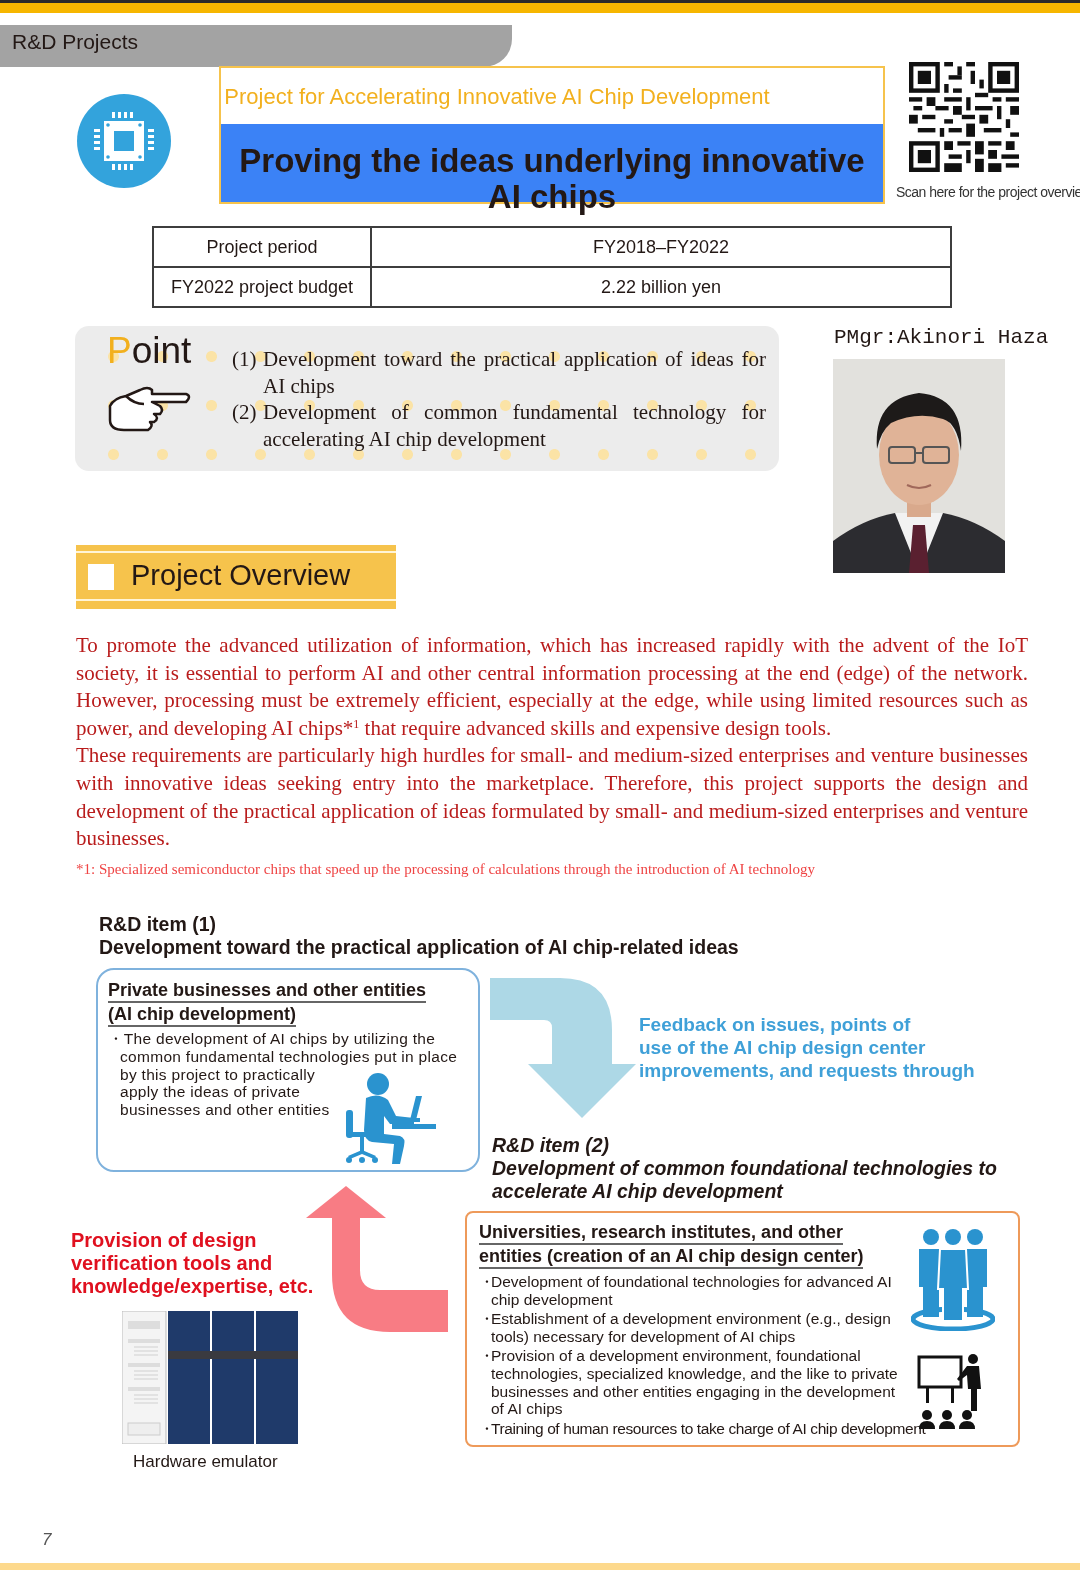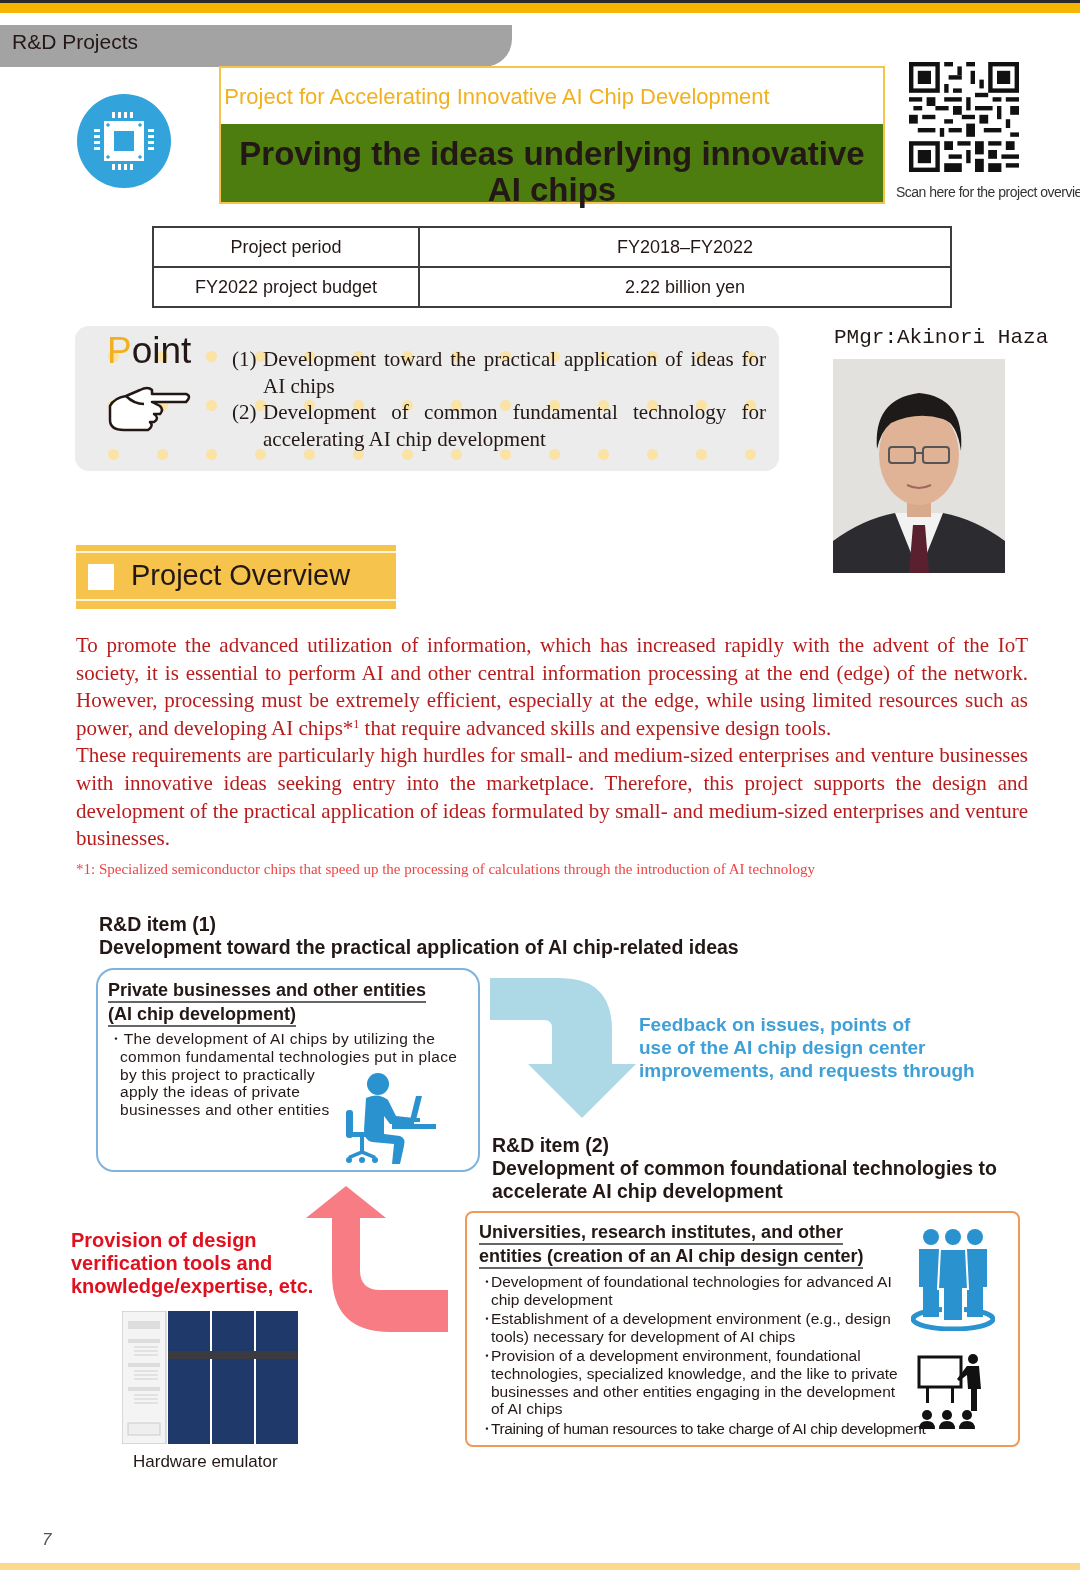--- a/index.html
+++ b/index.html
@@ -8,28 +8,28 @@
 
   .top-bar { position: absolute; left: 0; top: 0; width: 1080px; height: 13px; background: #f6b600; }
   .top-bar::before { content: ""; position: absolute; left: 0; top: 0; width: 1080px; height: 3px; background: #2a2a2a; }
   .section-tab { position: absolute; left: 0; top: 13px; width: 512px; height: 42px; background: #a3a3a3; border-bottom-right-radius: 28px; margin-top: 12px; }
   .section-tab span { position: absolute; left: 12px; top: 5px; font-size: 21px; color: #231815; }
 
   .chip-badge { position: absolute; left: 77px; top: 94px; width: 94px; height: 94px; border-radius: 50%; background: #33a3dc; }
 
   .title-box { position: absolute; left: 219px; top: 66px; width: 666px; height: 138px; border: 2px solid #f6c34c; }
   .title-sub { position: absolute; left: 0; top: 0; width: 552px; height: 56px; background: #fff; color: #f2b01e; font-size: 22px; text-align: center; line-height: 58px; }
-  .title-main { position: absolute; left: 0; top: 56px; width: 662px; height: 78px; background: #4d7c0f; font-size: 33px; font-weight: bold; text-align: center; line-height: 36px; padding-top: 12px; }
+  .title-main { position: absolute; left: 0; top: 56px; width: 662px; height: 78px; background: #3b82f6; font-size: 33px; font-weight: bold; text-align: center; line-height: 36px; padding-top: 19px; }
 
   .qr { position: absolute; left: 909px; top: 62px; width: 110px; height: 110px; }
   .qr-caption { position: absolute; left: 896px; top: 184px; width: 184px; font-size: 14px; color: #333; white-space: nowrap; overflow: hidden; letter-spacing: -0.5px; }
 
   .info-table { position: absolute; left: 152px; top: 226px; width: 800px; border-collapse: collapse; font-size: 18px; }
   .info-table td { border: 2px solid #3d3d3d; height: 40px; text-align: center; }
-  .info-table td.lbl { width: 266px; }
+  .info-table td.lbl { width: 218px; }
 
   .point-box { position: absolute; left: 75px; top: 326px; width: 704px; height: 145px; border-radius: 14px; background-color: #ececec;
     background-image: radial-gradient(circle, #fbe3a6 5px, transparent 6px); background-size: 49px 49px; background-position: 14px 6px; }
   .point-word { position: absolute; left: 107px; top: 330px; font-size: 37px; color: #231815; }
   .point-word .p { color: #f2b01e; }
   .hand { position: absolute; left: 104px; top: 384px; width: 90px; height: 54px; }
   .point-list { position: absolute; left: 232px; top: 346px; width: 534px; font-family: "Liberation Serif", serif; font-size: 21px; line-height: 26.5px; color: #231815; }
   .point-list .item { display: flex; text-align: justify; }
   .point-list .num { width: 31px; flex: none; }
   .point-list .txt { flex: 1; text-align-last: left; }
@@ -48,21 +48,21 @@
 
   .rd1-head { position: absolute; left: 99px; top: 913px; font-size: 19.5px; font-weight: bold; line-height: 23px; color: #231815; }
 
   .box-private { position: absolute; left: 96px; top: 968px; width: 384px; height: 204px; border: 2px solid #7fb2dd; border-radius: 18px; }
   .box-title { font-weight: bold; font-size: 18px; line-height: 22px; color: #231815; }
   .box-title span { display: inline-block; border-bottom: 2px solid #666; }
   .box-private .box-title { position: absolute; left: 10px; top: 9px; }
   .box-private .bul { position: absolute; left: 10px; top: 60px; width: 368px; font-size: 15.5px; line-height: 17.8px; color: #231815; letter-spacing: 0.3px; }
 
   .feedback { position: absolute; left: 639px; top: 1013px; font-size: 19px; font-weight: bold; line-height: 23px; color: #3fa0d8; }
-  .rd2-head { position: absolute; left: 492px; top: 1134px; font-size: 19.5px; font-weight: bold; line-height: 23px; color: #231815; }
+  .rd2-head { position: absolute; left: 492px; top: 1134px; font-size: 19.5px; font-weight: bold; line-height: 23px; color: #231815; font-style: italic; }
 
   .provision { position: absolute; left: 71px; top: 1229px; font-size: 20px; font-weight: bold; line-height: 23px; color: #e0101f; }
 
   .box-univ { position: absolute; left: 465px; top: 1211px; width: 555px; height: 236px; border: 2px solid #ee9a5a; border-radius: 8px; }
   .box-univ .box-title { position: absolute; left: 12px; top: 8px; }
   .box-univ .buls { position: absolute; left: 12px; top: 60px; width: 428px; font-size: 15.5px; line-height: 17.6px; color: #231815; }
   .buls .b { display: flex; margin-bottom: 2px; }
   .buls .dot { width: 12px; flex: none; }
   .buls .t { flex: 1; }
 

